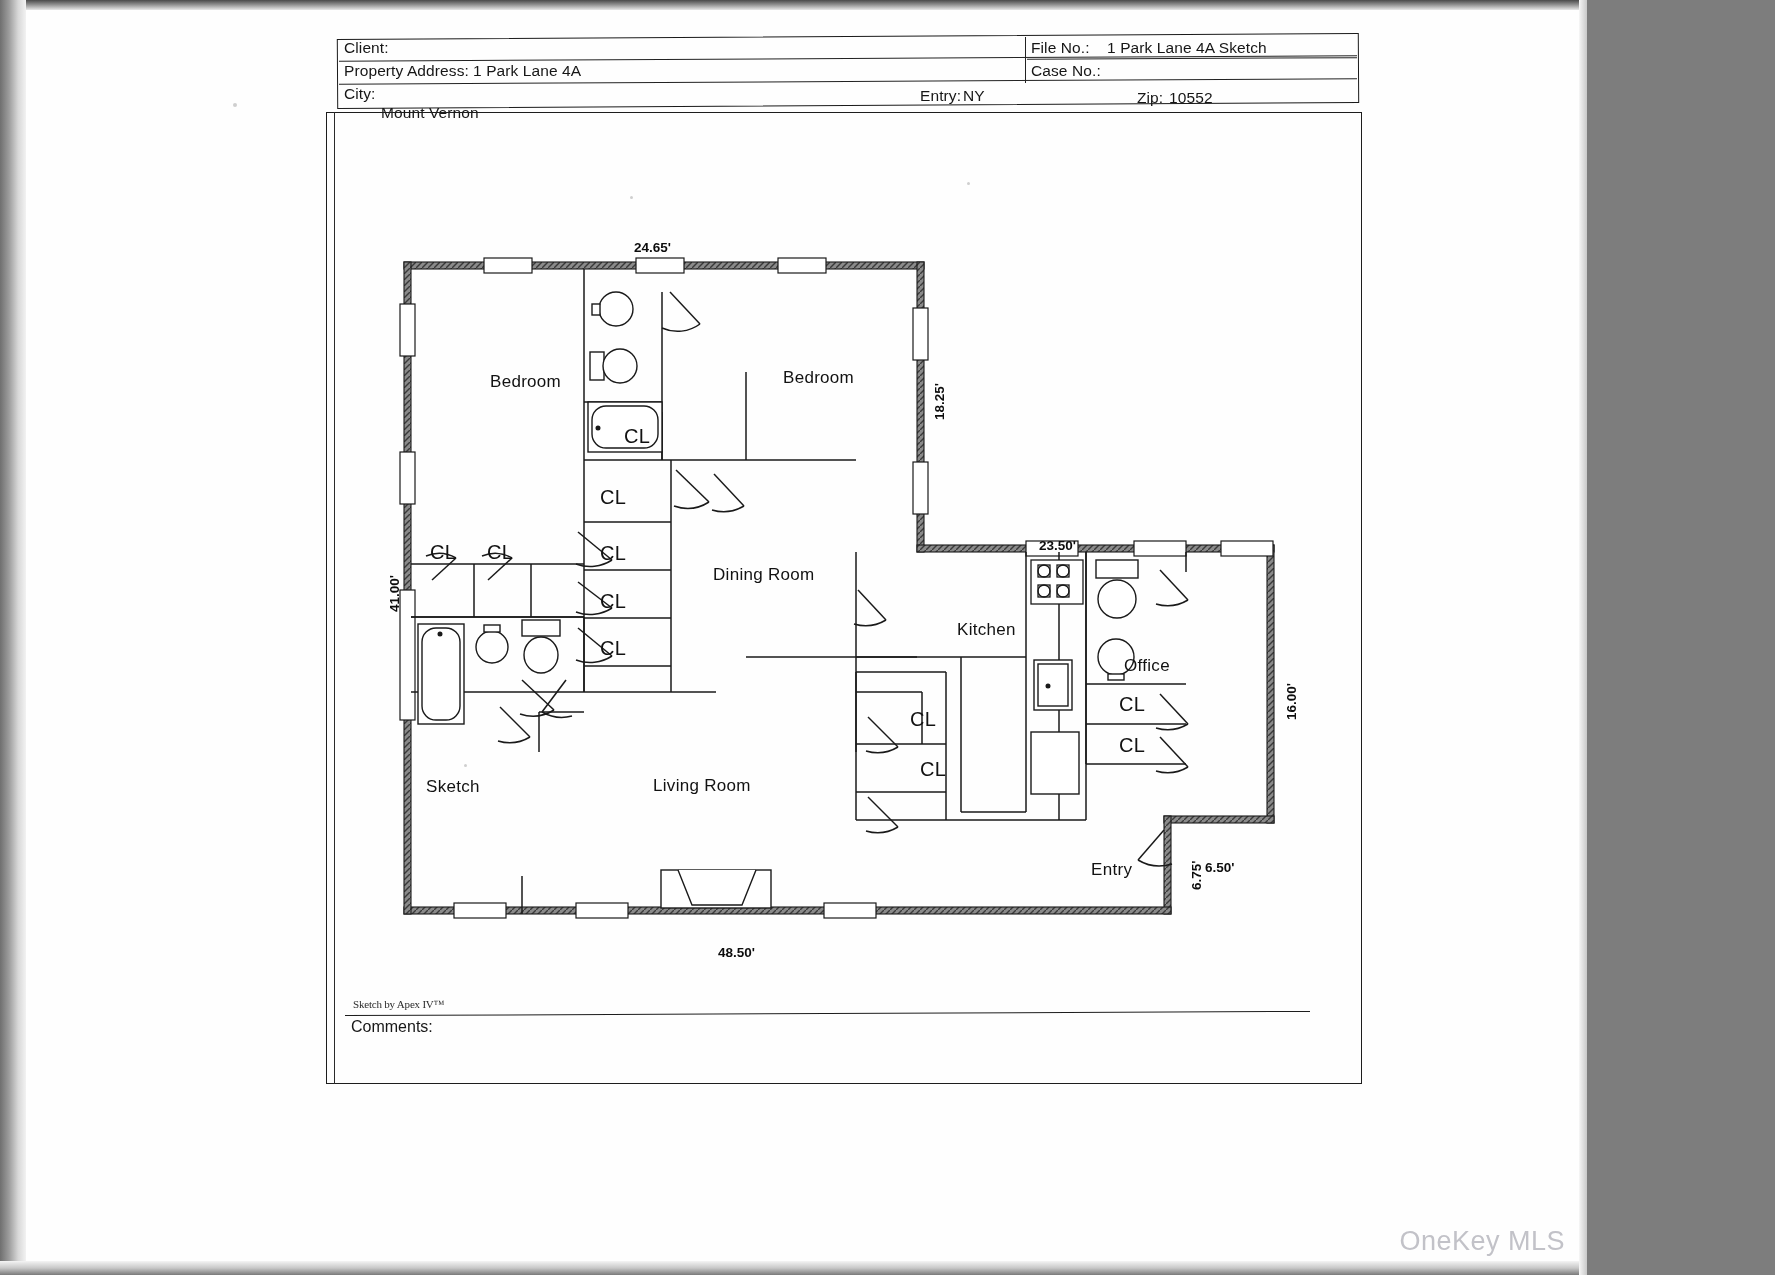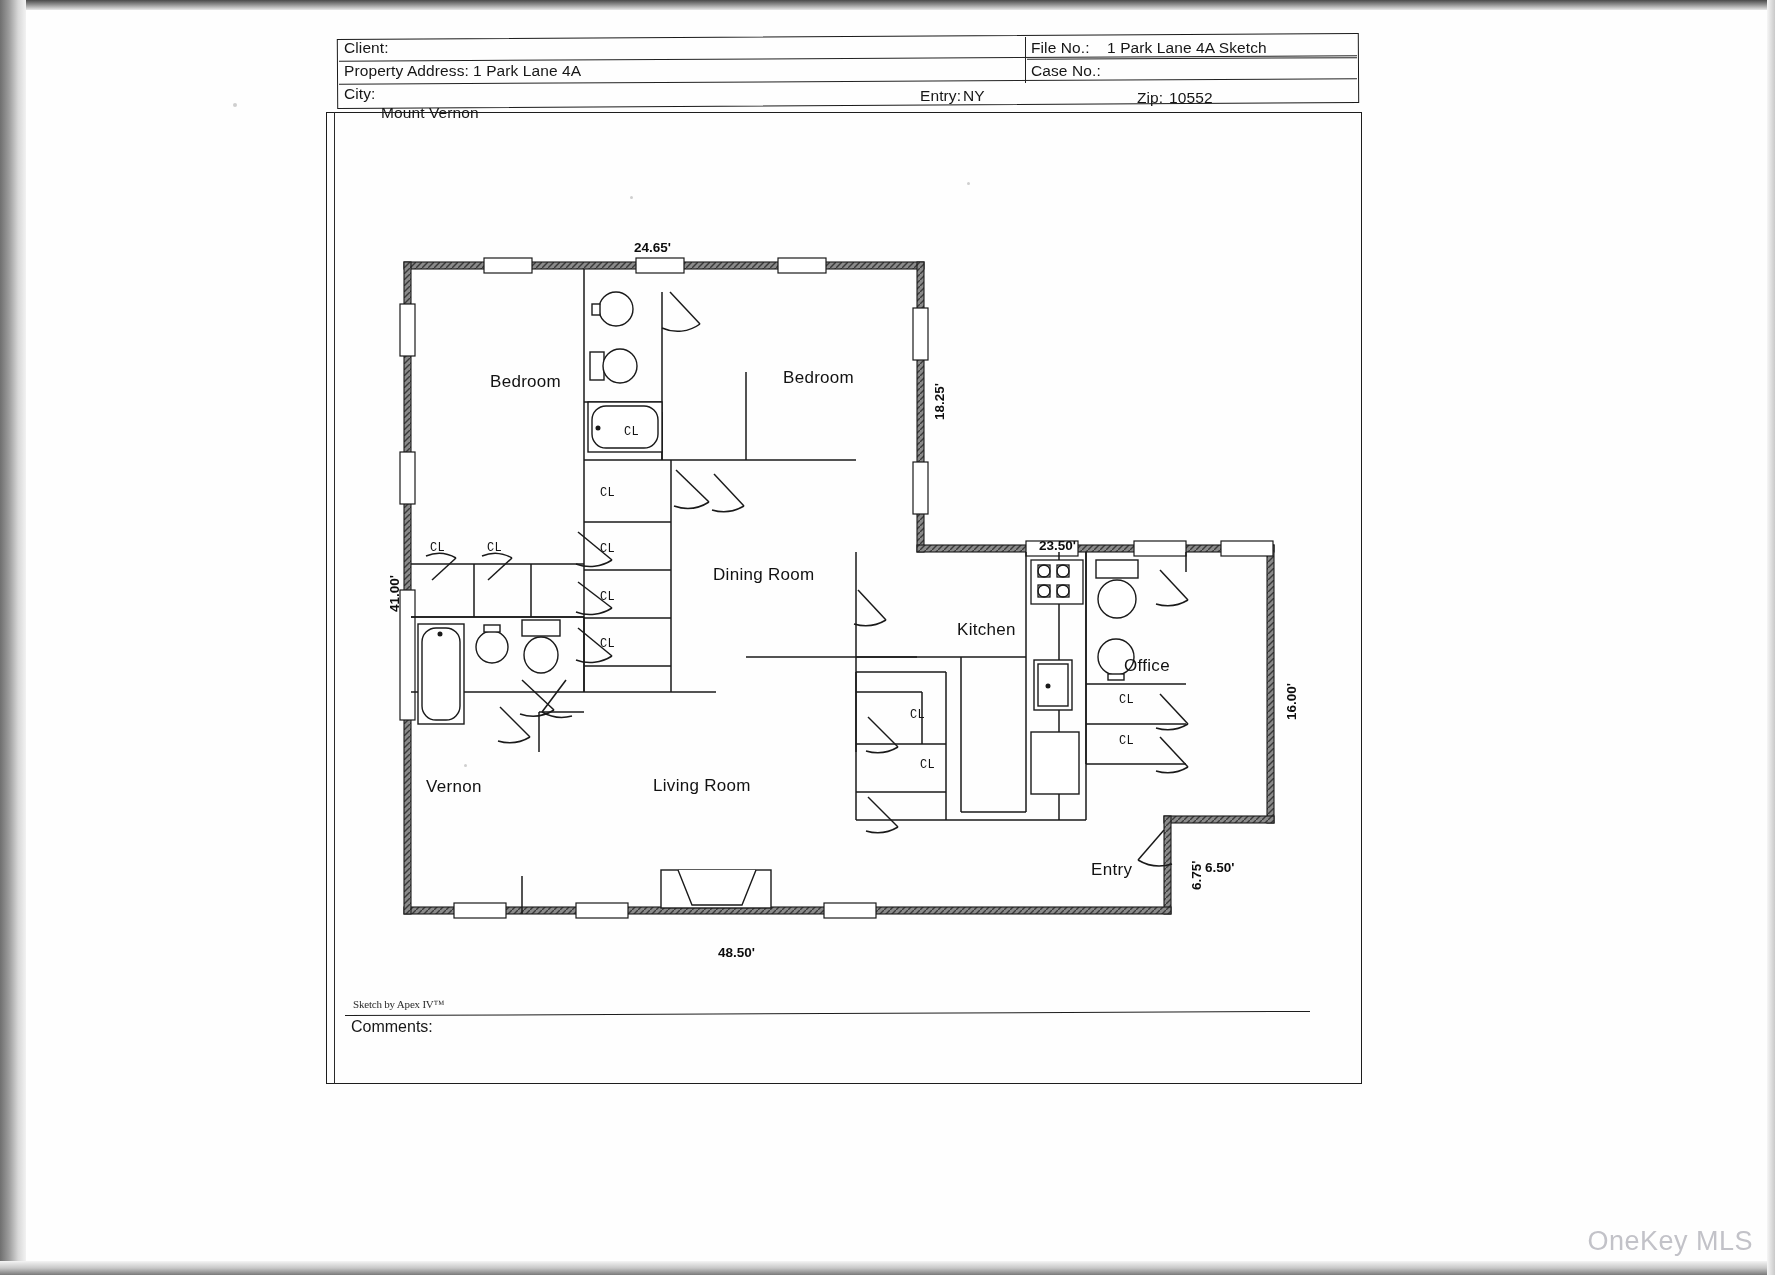--- a/index.html
+++ b/index.html
@@ -5,21 +5,21 @@
   html, body {
     margin: 0;
     padding: 0;
     background: #7d7d7d;
   }
   body {
     font-family: "Liberation Sans", sans-serif;
   }
   #page {
     position: relative;
-    width: 1775px;
+    width: 1587px;
     height: 1275px;
     background: #ffffff;
     overflow: hidden;
   }
   
   .scan-edge-left {
     position: absolute;
     left: 0; top: 0;
     width: 26px; height: 1275px;
     background: linear-gradient(to right, #6f6f6f 0%, #9d9d9d 35%, #d8d8d8 70%, #f2f2f2 100%);
@@ -133,24 +133,24 @@
   .room-label {
     position: absolute;
     font-size: 17px;
     color: #121212;
     white-space: nowrap;
     font-family: "Liberation Sans", sans-serif;
     letter-spacing: 0.3px;
   }
   .cl-label {
     position: absolute;
-    font-size: 12px;
+    font-size: 20px;
     color: #121212;
     white-space: nowrap;
-    font-family: Liberation Mono, monospace;
+    font-family: Liberation Sans, sans-serif;
     letter-spacing: 0.4px;
   }
   .dim-label {
     position: absolute;
     font-size: 13.5px;
     font-weight: bold;
     color: #0d0d0d;
     white-space: nowrap;
     font-family: "Liberation Sans", sans-serif;
   }
@@ -439,21 +439,21 @@
         <path d="M846,752 A42,42 0 0 1 812,748"></path>
     </g>
   </svg>
 
   <div class="room-label" style="left:490px; top:372px;">Bedroom</div>
   <div class="room-label" style="left:783px; top:368px;">Bedroom</div>
   <div class="room-label" style="left:713px; top:565px;">Dining Room</div>
   <div class="room-label" style="left:957px; top:620px;">Kitchen</div>
   <div class="room-label" style="left:1124px; top:656px;">Office</div>
   <div class="room-label" style="left:653px; top:776px;">Living Room</div>
-  <div class="room-label" style="left:426px; top:777px;">Vernon</div>
+  <div class="room-label" style="left:426px; top:777px;">Sketch</div>
   <div class="room-label" style="left:1091px; top:860px;">Entry</div>
 
   <div class="cl-label" style="left:624px; top:425px;">CL</div>
   <div class="cl-label" style="left:600px; top:486px;">CL</div>
   <div class="cl-label" style="left:600px; top:542px;">CL</div>
   <div class="cl-label" style="left:600px; top:590px;">CL</div>
   <div class="cl-label" style="left:600px; top:637px;">CL</div>
   <div class="cl-label" style="left:430px; top:541px;">CL</div>
   <div class="cl-label" style="left:487px; top:541px;">CL</div>
   <div class="cl-label" style="left:910px; top:708px;">CL</div>

